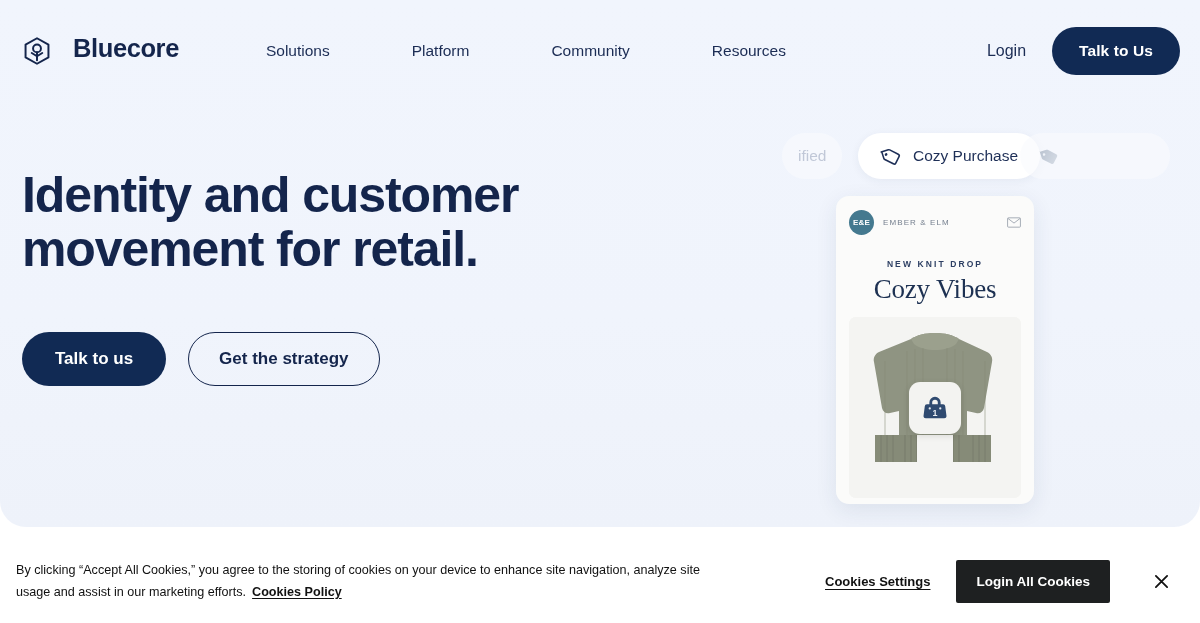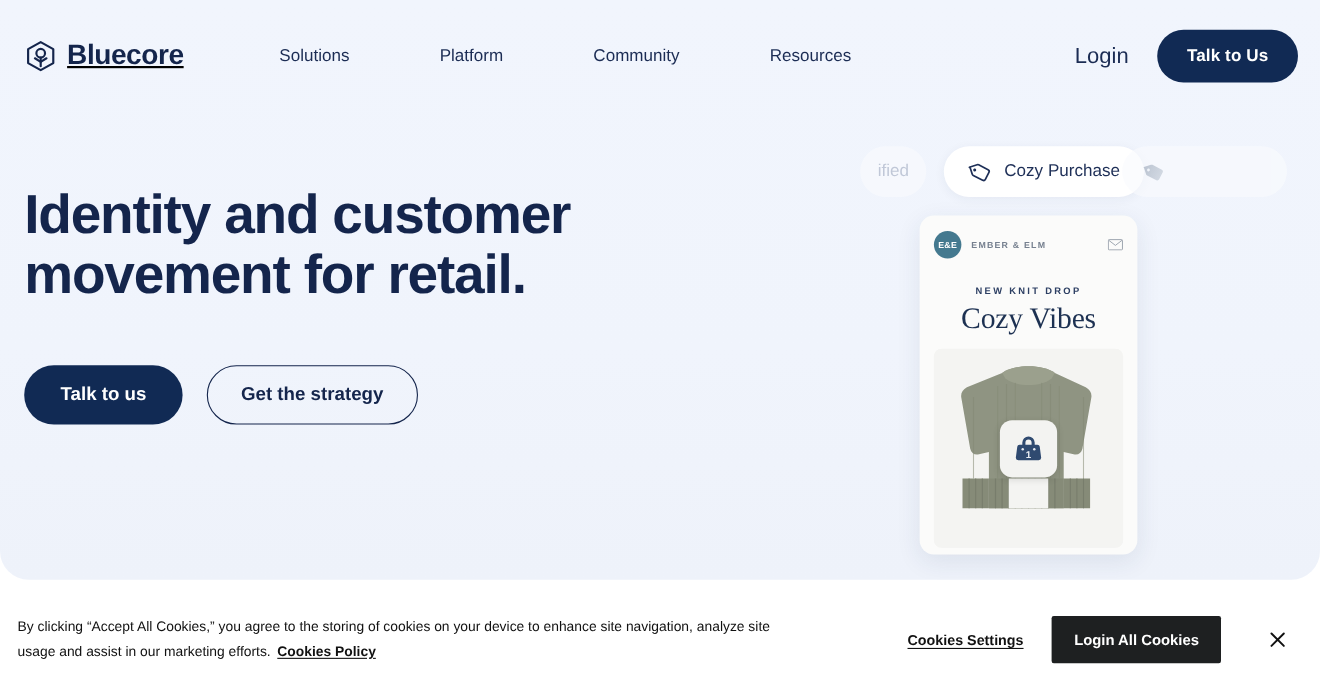--- a/index.html
+++ b/index.html
@@ -38,24 +38,22 @@
     left: 0; top: 0;
     width: 1200px;
     height: 102px;
     display: flex;
     align-items: center;
     padding: 0 20px 0 22px;
   }
 
   .brand {
     display: flex;
-    align-items: center;
-    gap: 9px;
-    cursor: pointer;
-    text-decoration: underline;
+    gap: 21px;
+    cursor: pointer;
   }
   .brand-mark { width: 30px; height: 30px; display: block; flex: none; }
   .brand-name {
     font-size: 25.5px;
     font-weight: 700;
     letter-spacing: -0.4px;
     color: #14254c;
     line-height: 1;
   }
 
@@ -76,21 +74,21 @@
   }
   .nav-link:last-child { margin-right: 0; }
 
   .nav-right {
     margin-left: auto;
     display: flex;
     align-items: center;
     gap: 26px;
   }
   .login-link {
-    font-size: 20px;
+    font-size: 16px;
     color: #1b2c54;
     cursor: pointer;
     white-space: nowrap;
   }
   .btn-nav-cta {
     background: #112a54;
     color: #ffffff;
     font-size: 15.5px;
     font-weight: 700;
     border: none;
@@ -231,21 +229,21 @@
     display: flex;
     align-items: center;
     justify-content: center;
     flex: none;
     letter-spacing: 0.2px;
   }
   .ec-brand {
     font-size: 8px;
     letter-spacing: 1.1px;
     color: #76808f;
-    font-weight: 700;
+    font-weight: 400;
     flex: 1;
   }
   .ec-mail { width: 14px; height: 11px; flex: none; display: block; }
 
   .ec-eyebrow {
     margin-top: 24px;
     text-align: center;
     font-size: 8.5px;
     letter-spacing: 2.1px;
     color: #2d3f63;

